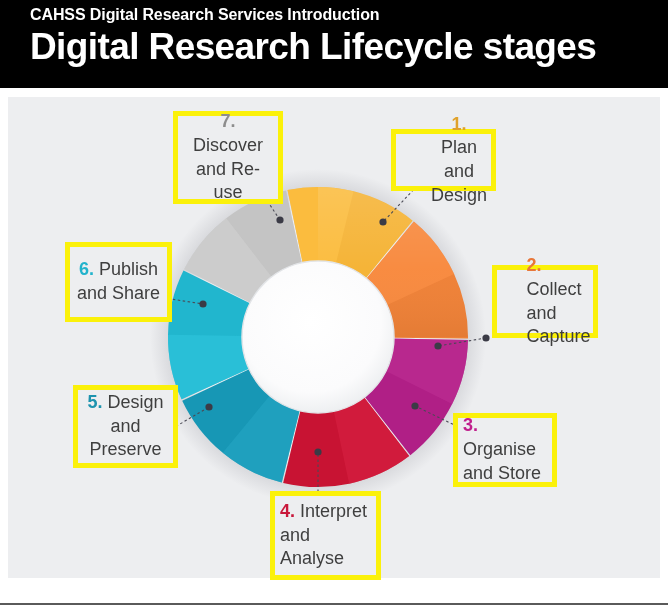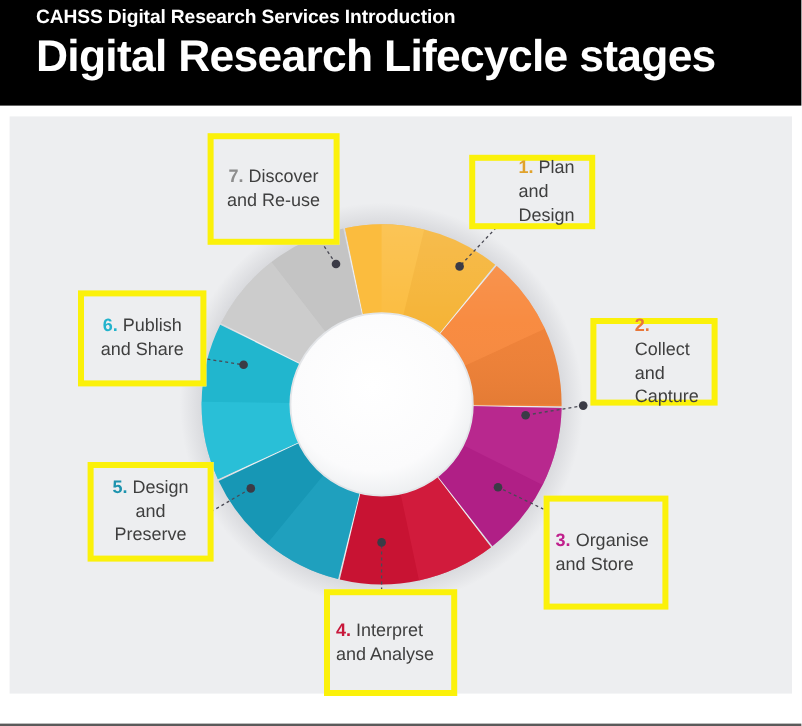--- a/index.html
+++ b/index.html
@@ -81,45 +81,45 @@
   .callout {
     position: absolute;
     border: 5px solid #fbf10a;
     background: #edeef0;
     box-sizing: border-box;
     display: flex;
     align-items: center;
     justify-content: center;
   }
   .callout-text {
-    font-size: 15px;
+    font-size: 18px;
     color: #3f3f3f;
     line-height: 1.32;
     text-align: center;
     padding: 0 5px;
   }
   .num {
     font-weight: bold;
   }
   .lbl {
     white-space: normal;
   }
 
   
   #callout-7 { left: 165px; top: 14px;  width: 110px; height: 93px; }
   #callout-1 { left: 383px; top: 32px;  width: 105px; height: 62px; }
   #callout-2 { left: 484px; top: 168px; width: 106px; height: 73px; }
-  #callout-3 { left: 445px; top: 316px; width: 104px; height: 95px; }
+  #callout-3 { left: 445px; top: 316px; width: 104px; height: 74px; }
   #callout-4 { left: 262px; top: 394px; width: 111px; height: 89px; }
   #callout-5 { left: 65px;  top: 288px; width: 105px; height: 83px; }
   #callout-6 { left: 57px;  top: 145px; width: 107px; height: 80px; }
 
   
   #callout-7 .callout-text { text-align: center; }
-  #callout-1 .callout-text { text-align: left; padding-left: 36px; }
+  #callout-1 .callout-text { text-align: center; padding-left: 36px; }
   #callout-2 .callout-text { text-align: left; padding-left: 32px; }
   #callout-3 .callout-text { text-align: left; }
   #callout-4 .callout-text { text-align: left; }
   #callout-5 .callout-text { text-align: center; }
   #callout-6 .callout-text { text-align: center; }
 </style>
 </head>
 <body>
 
 <div id="slide">

